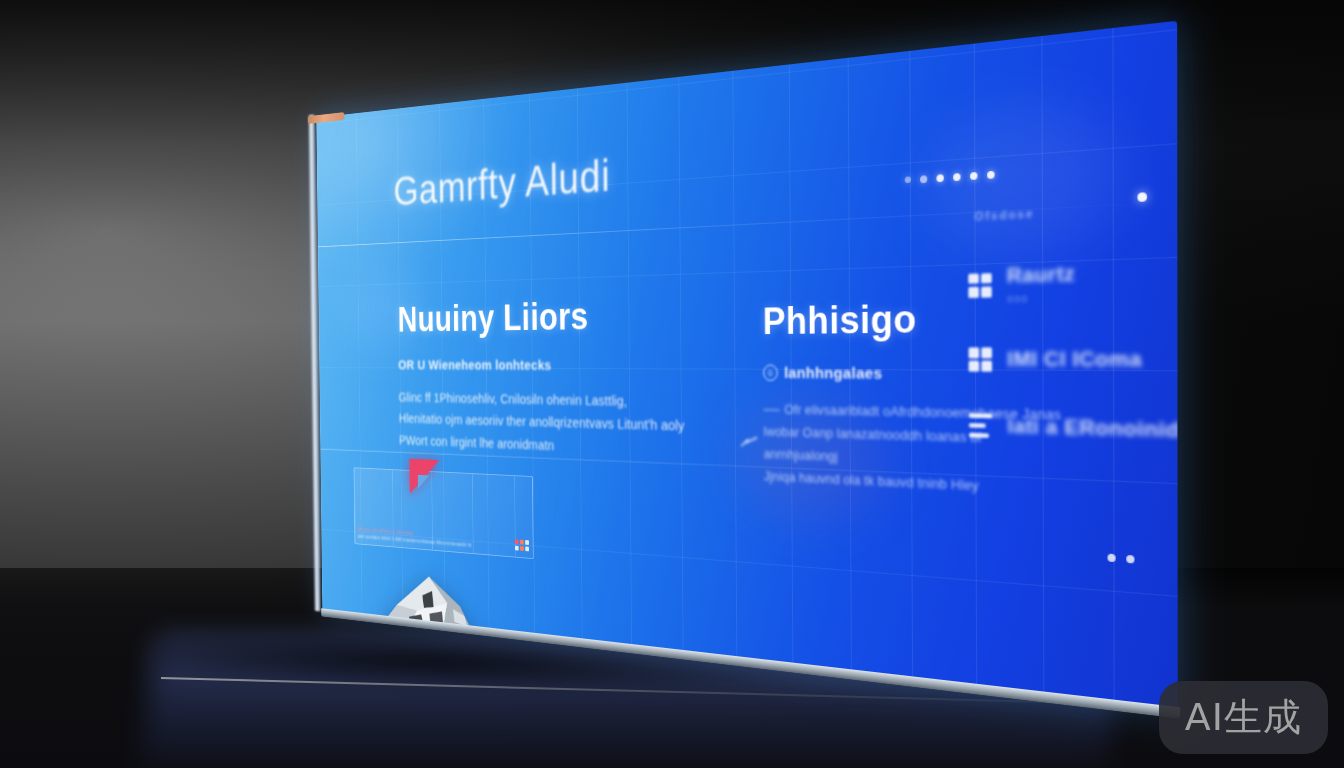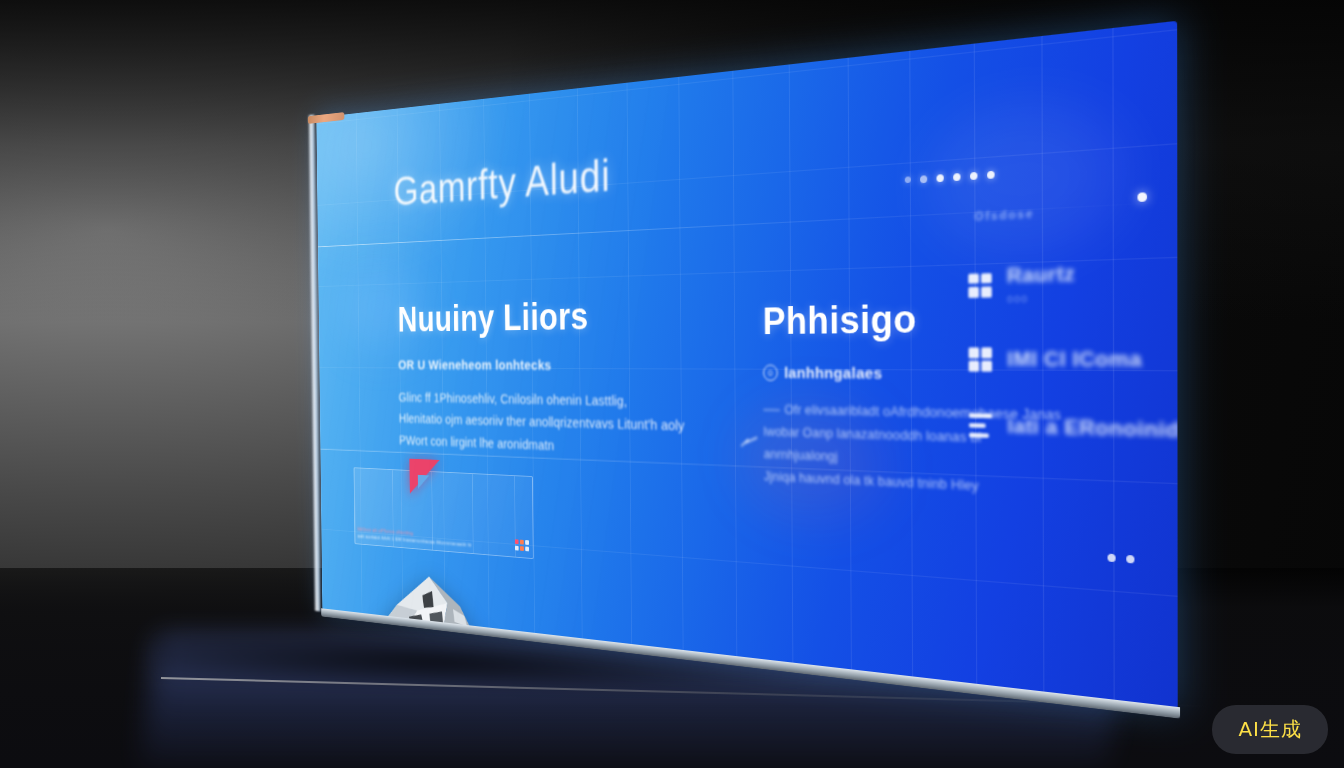--- a/index.html
+++ b/index.html
@@ -269,21 +269,21 @@
     position:absolute;left:6px;top:586px;width:988px;height:10px;
     background:linear-gradient(180deg,#dfe7ee,#97a3ad 55%,#5d6670);
     border-radius:0 0 3px 3px;
   }
 
   
   .watermark{
     position:absolute;right:16px;bottom:14px;
     padding:11px 26px;border-radius:24px;
     background:rgba(44,46,52,.92);
-    color:#fde047;font-size:20px;letter-spacing:1px;
+    color:#a3a3a3;font-size:38px;letter-spacing:1px;
     font-family:"DejaVu Sans",sans-serif;
     display:flex;align-items:center;
   }
 </style>
 </head>
 <body>
 
 <div id="stage">
 
   <div class="bg-base"></div>

